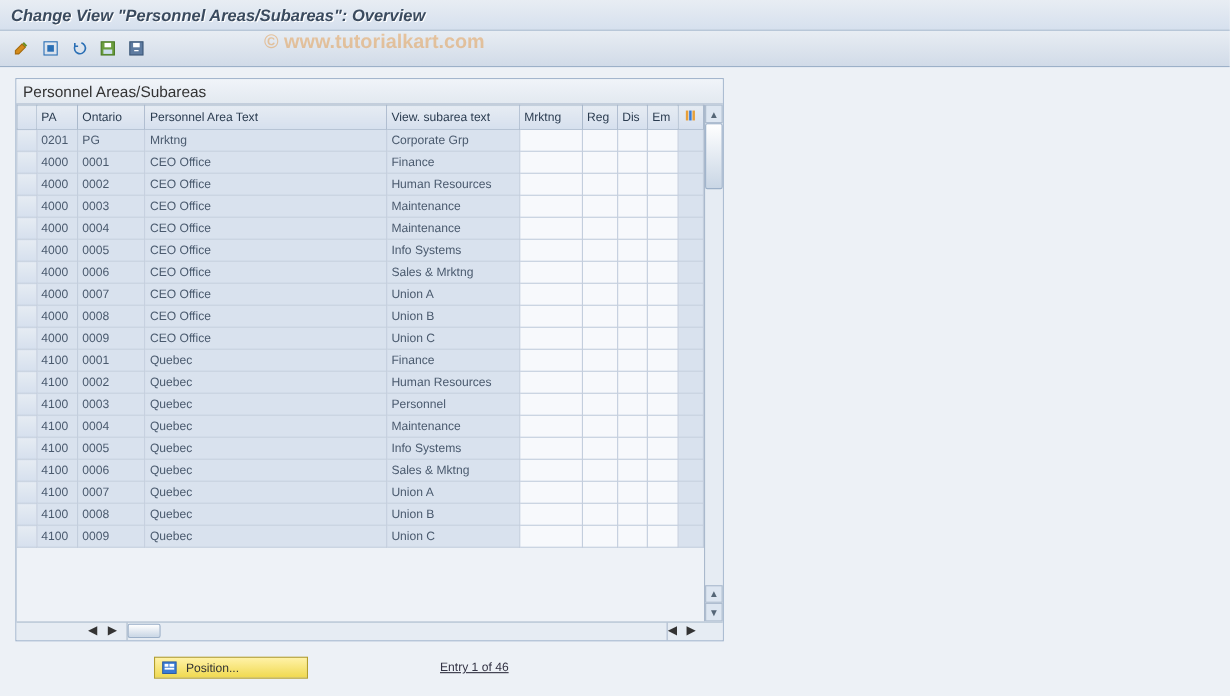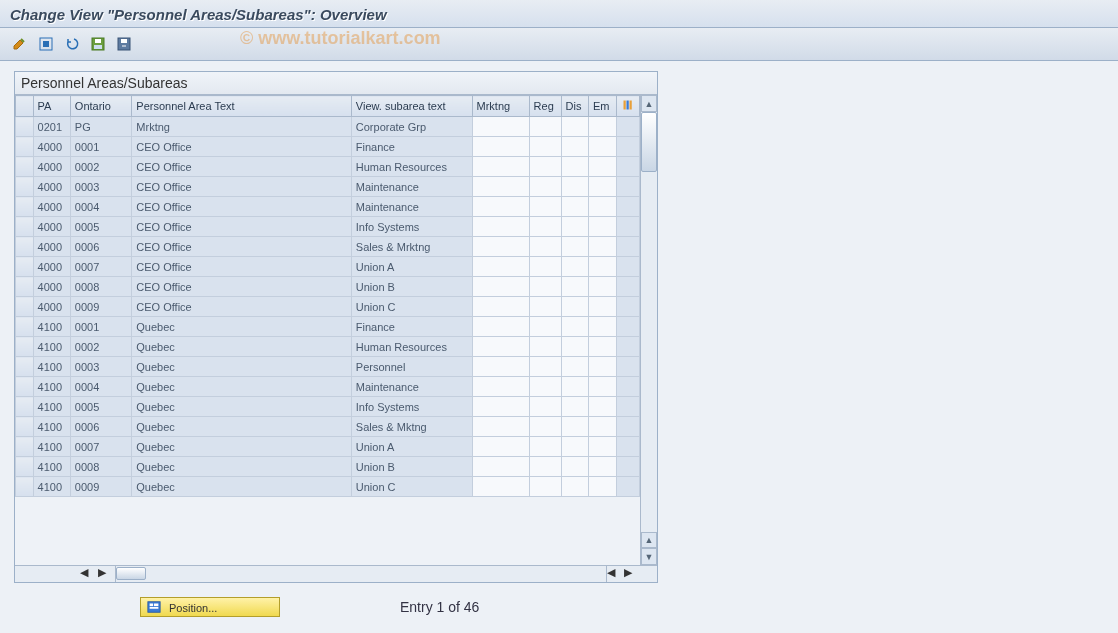--- a/index.html
+++ b/index.html
@@ -167,21 +167,21 @@
   }
   .position-btn {
     display:flex; align-items:flex-end; gap:8px;
     background: linear-gradient(#fff2a8,#f0d94f);
     border: 1px solid #b39e2b;
     padding: 2px 30px 2px 6px;
     min-width: 140px; height:20px;
     font-size:11px; color:#333; cursor:pointer;
   }
   .position-btn .icon { width:14px; height:14px; }
-  .entry-text { color:#334; font-size:14px; }
+  .entry-text { color:#334; font-size:11px;text-decoration:underline; }
 
   
   svg.icon { width:16px; height:16px; }
 </style>
 </head>
 <body>
 
 <div class="title-bar">
   <div class="title-text">Change View "Personnel Areas/Subareas": Overview</div>
 </div>

